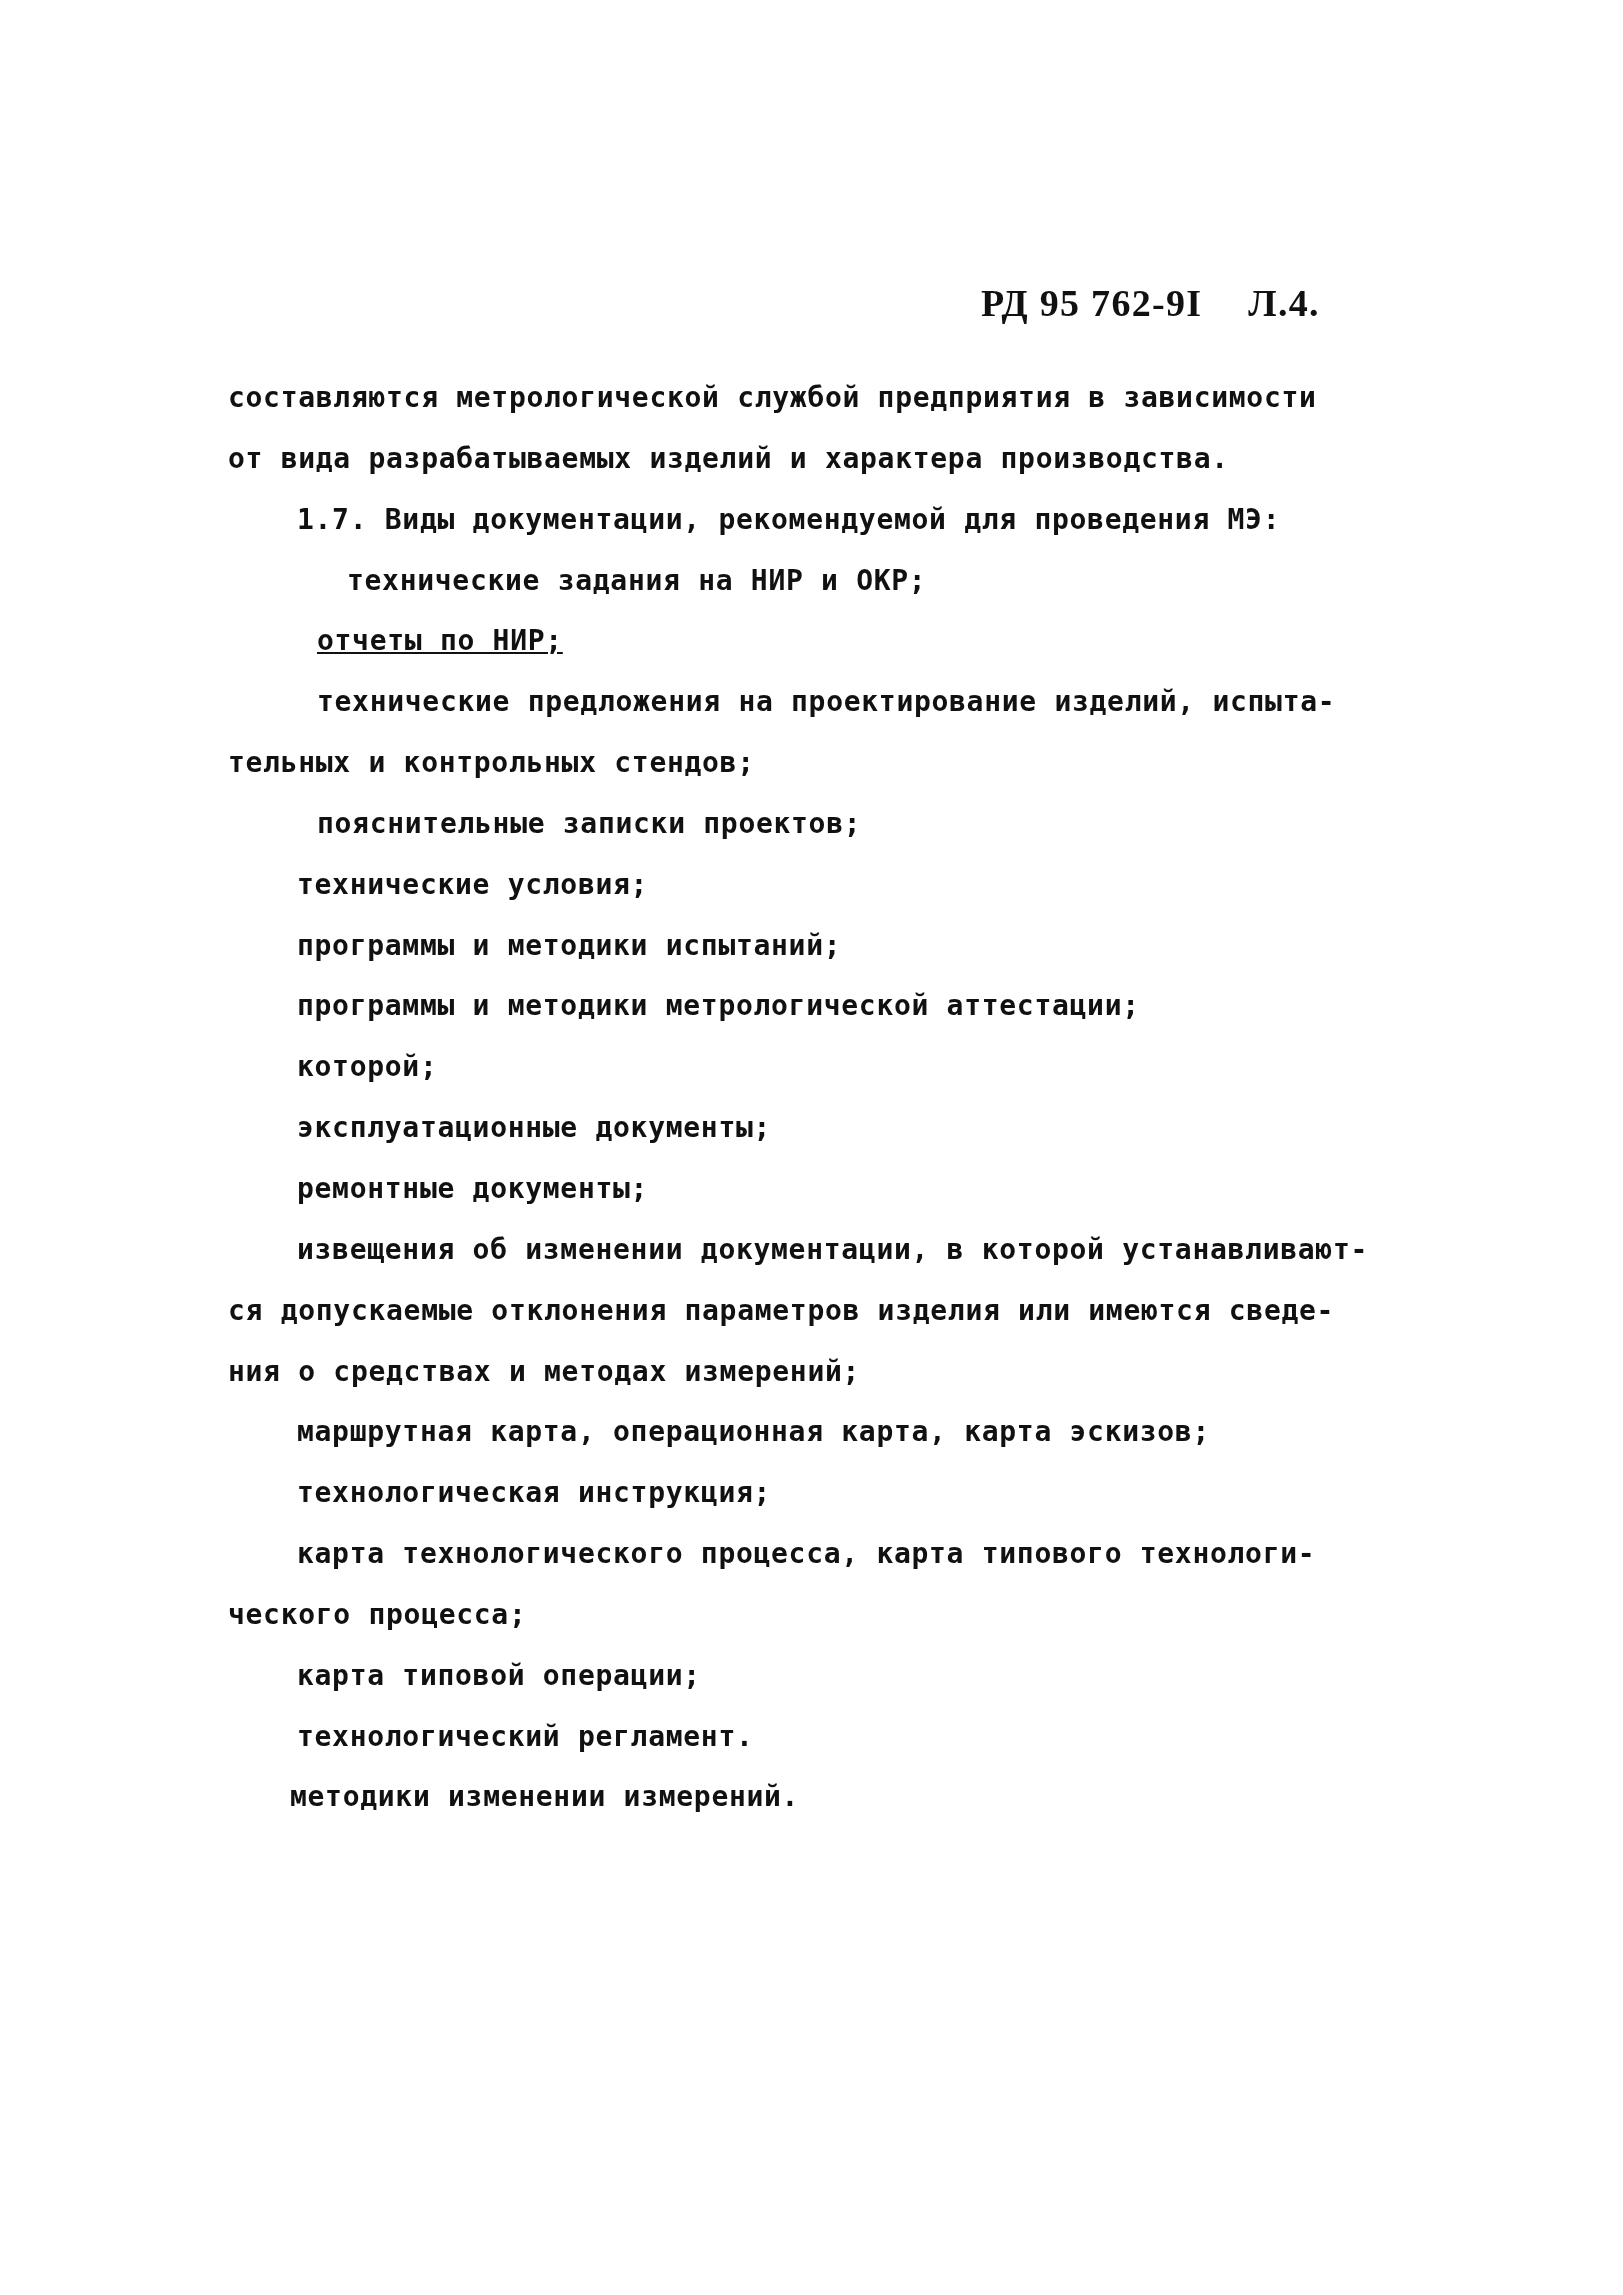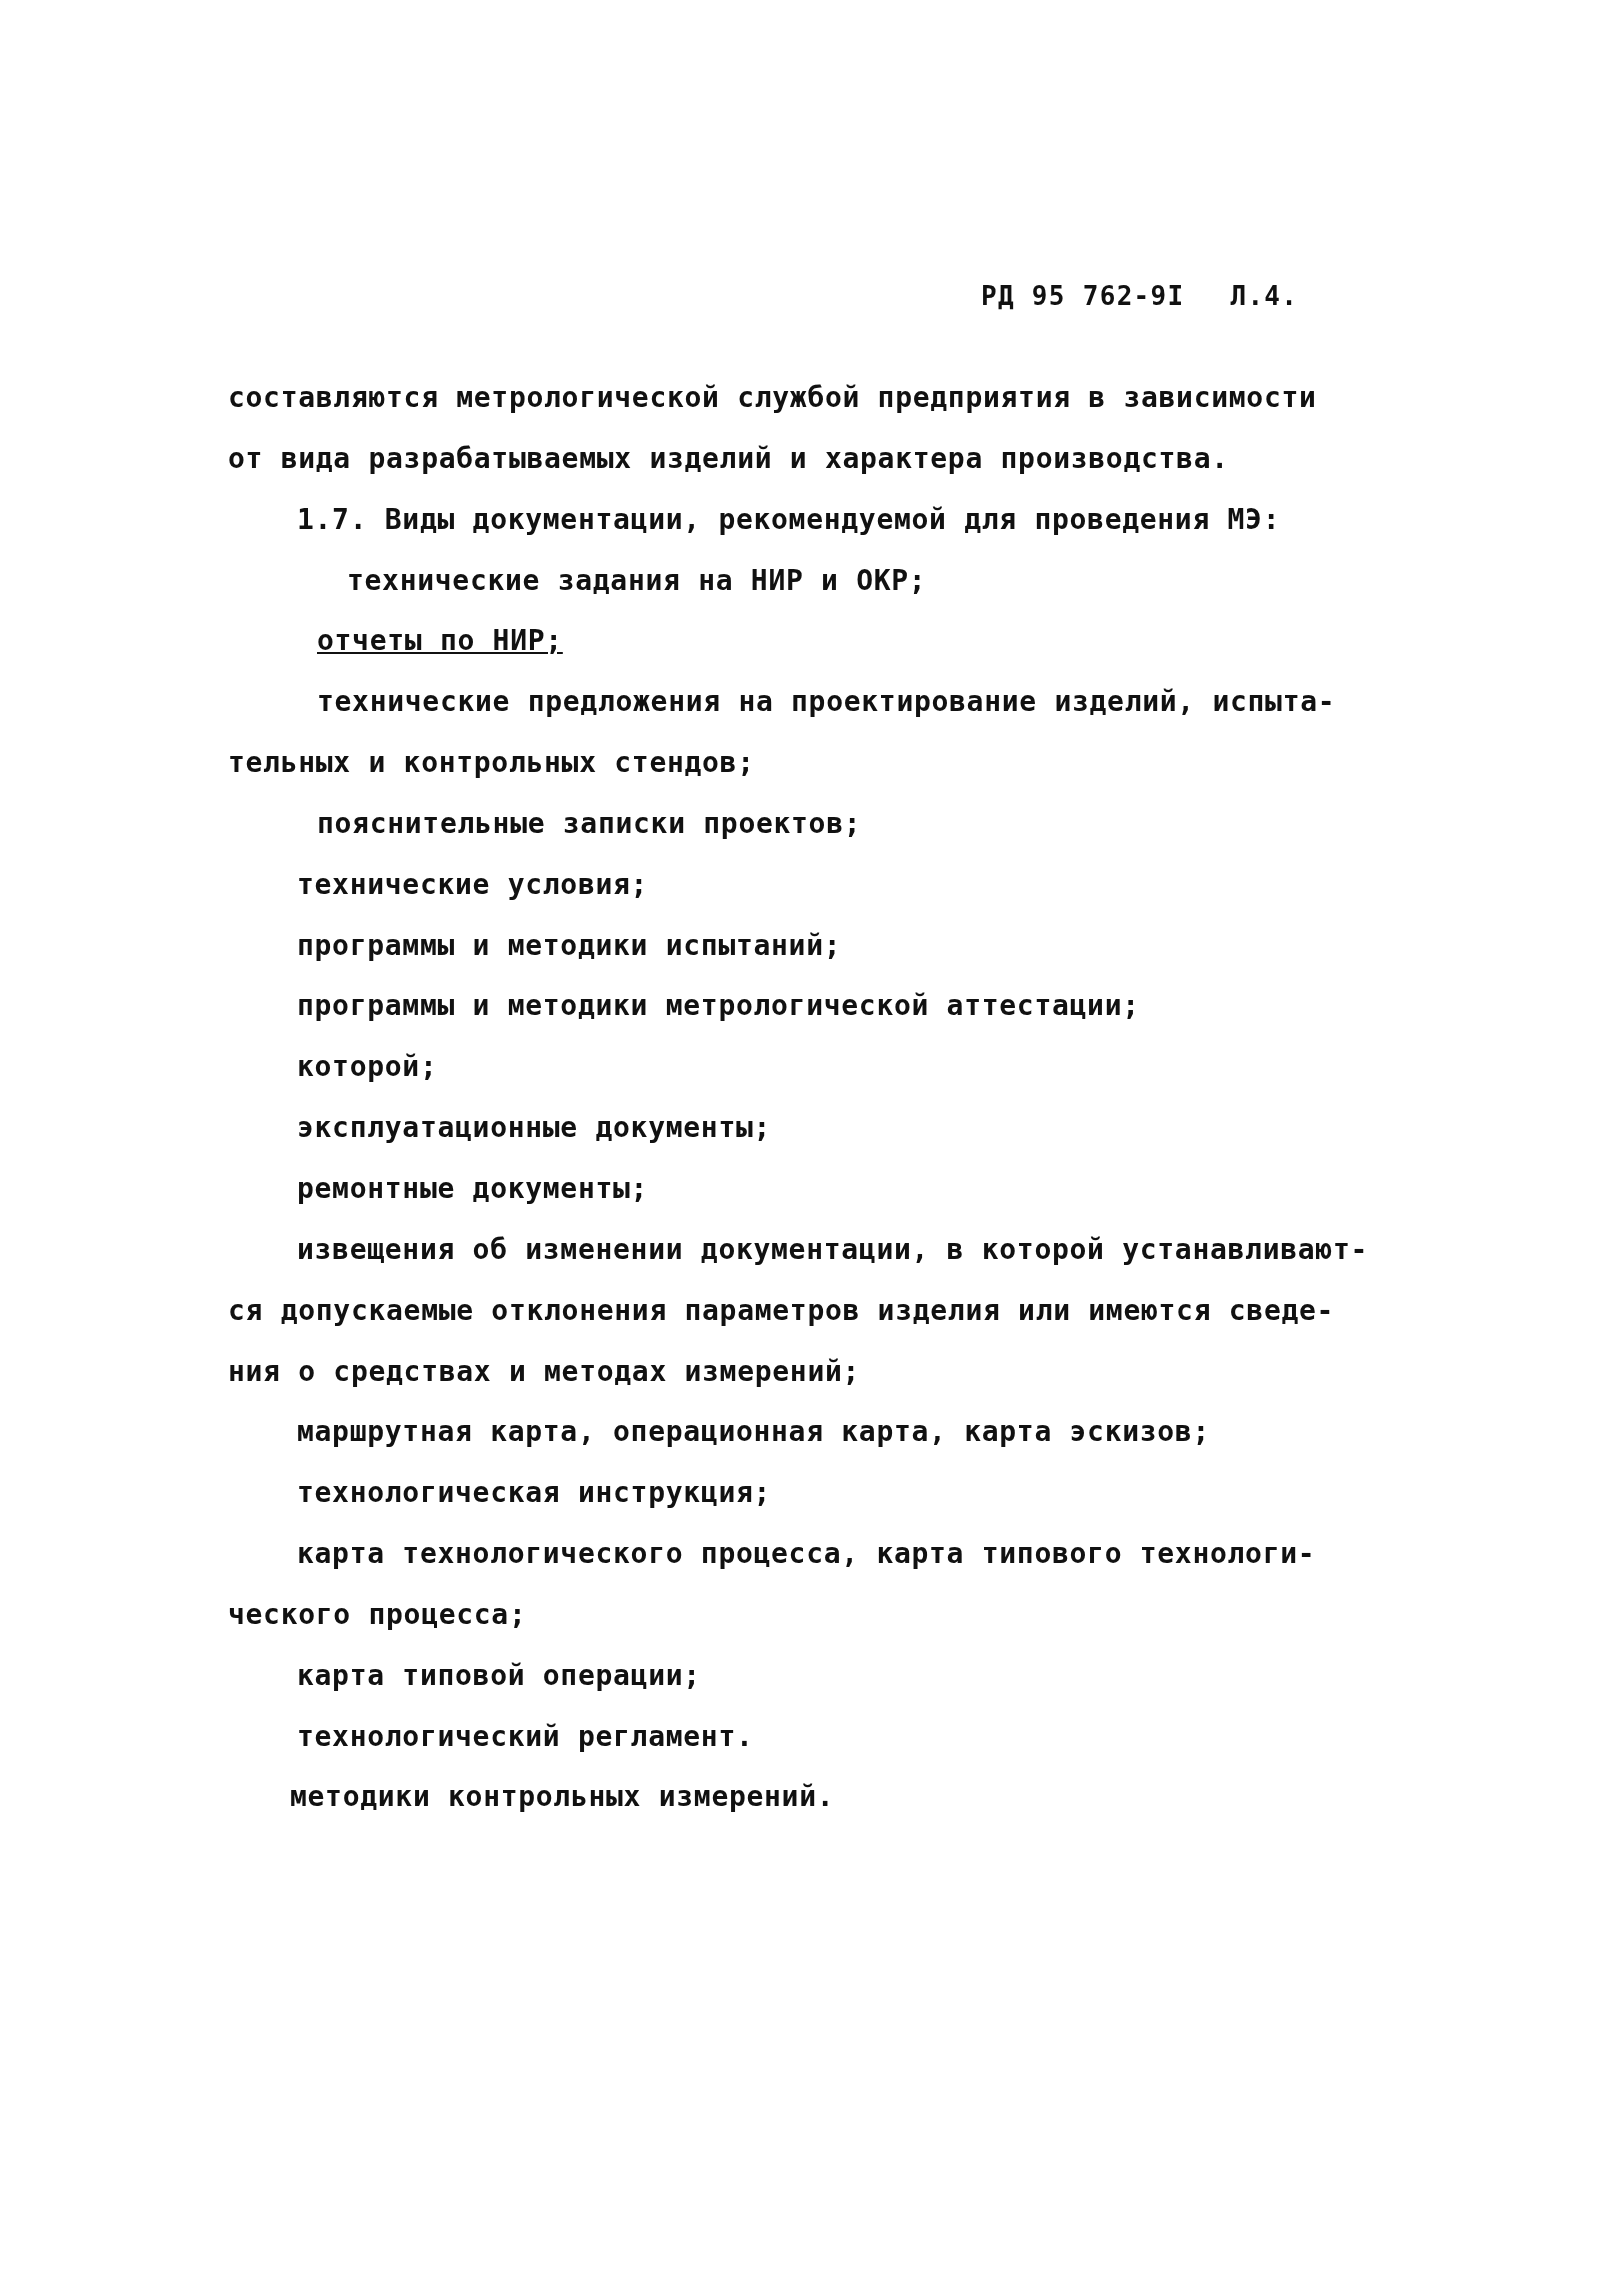--- a/index.html
+++ b/index.html
@@ -19,24 +19,25 @@
     position: absolute;
     left: 0; top: 0;
     width: 1623px;
     height: 2295px;
     background: #ffffff;
   }
   .header {
     position: absolute;
     top: 281px;
     left: 981px;
-    font-size: 26px;
+    font-size: 38px;
     font-weight: bold;
     letter-spacing: 1.3px;
     white-space: pre;
+    font-family: Liberation Serif, serif;
   }
   .header .sheet {
     margin-left: 46px;
   }
   .line {
     position: absolute;
     font-size: 28px;
     font-weight: bold;
     white-space: pre;
     letter-spacing: 0.7px;
@@ -66,16 +67,16 @@
     <div class="line" style="left: 297px; top: 1169px;">ремонтные документы;</div>
     <div class="line" style="left: 297px; top: 1230px;">извещения об изменении документации, в которой устанавливают-</div>
     <div class="line" style="left: 228px; top: 1291px;">ся допускаемые отклонения параметров изделия или имеются сведе-</div>
     <div class="line" style="left: 228px; top: 1352px;">ния о средствах и методах измерений;</div>
     <div class="line" style="left: 297px; top: 1412px;">маршрутная карта, операционная карта, карта эскизов;</div>
     <div class="line" style="left: 297px; top: 1473px;">технологическая инструкция;</div>
     <div class="line" style="left: 297px; top: 1534px;">карта технологического процесса, карта типового технологи-</div>
     <div class="line" style="left: 228px; top: 1595px;">ческого процесса;</div>
     <div class="line" style="left: 297px; top: 1656px;">карта типовой операции;</div>
     <div class="line" style="left: 297px; top: 1717px;">технологический регламент.</div>
-    <div class="line" style="left: 290px; top: 1777px;">методики контрольных измерений.</div>
+    <div class="line" style="left: 290px; top: 1777px;">методики изменении измерений.</div>
   </div>
 </div>
 
 
 </body></html>

